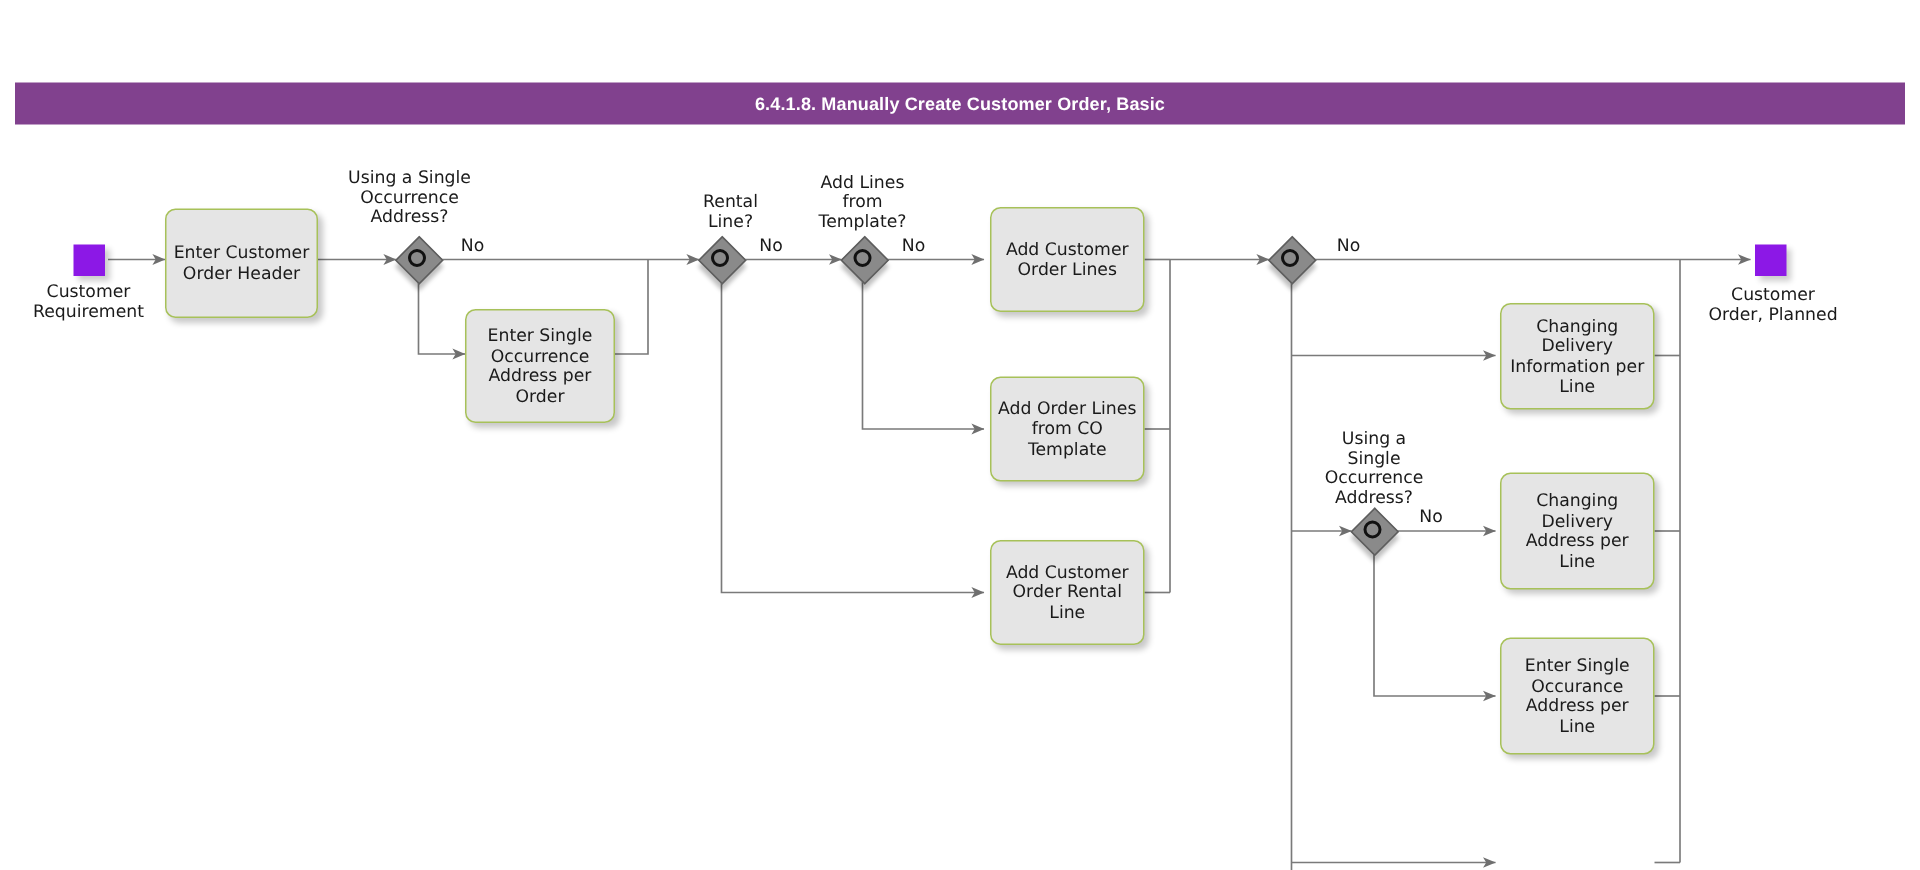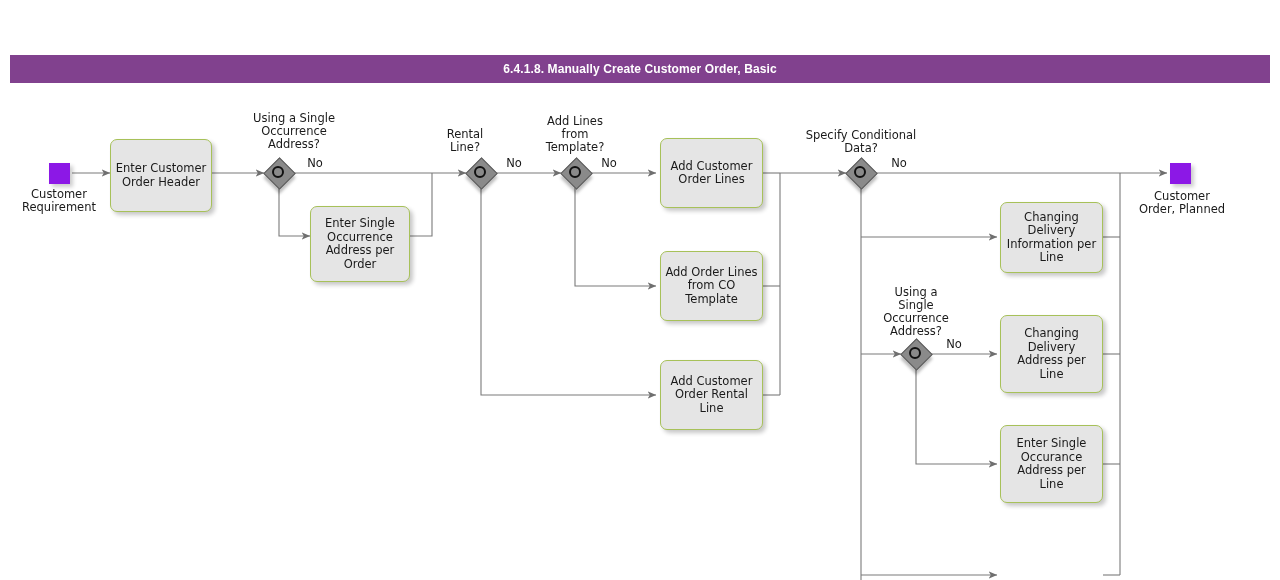--- a/index.html
+++ b/index.html
@@ -185,37 +185,37 @@
 
   <div class="event" style="left:49px; top:119px;"></div>
   <div class="lbl" style="left:9px; top:144px; width:100px;">Customer
 Requirement</div>
 
   <div class="task" style="left:110px; top:95px; width:102px; height:73px;">
     <span class="task-label">Enter Customer
 Order Header</span>
   </div>
 
-  <div class="lbl" style="left:234px; top:68px; width:120px;">Using a Single
+  <div class="lbl" style="left:213px; top:68px; width:120px;">Using a Single
 Occurrence
 Address?</div>
   <div class="gateway" style="left:264px; top:114px;">
     <div class="gw-diamond"></div>
     <div class="gw-ring"></div>
   </div>
   <div class="lbl flow" style="left:302px; top:113px; width:26px;">No</div>
 
   <div class="task" style="left:310px; top:162px; width:100px; height:76px;">
     <span class="task-label">Enter Single
 Occurrence
 Address per
 Order</span>
   </div>
 
-  <div class="lbl" style="left:420px; top:84px; width:90px;">Rental
+  <div class="lbl" style="left:442px; top:84px; width:90px;">Rental
 Line?</div>
   <div class="gateway" style="left:466px; top:114px;">
     <div class="gw-diamond"></div>
     <div class="gw-ring"></div>
   </div>
   <div class="lbl flow" style="left:501px; top:113px; width:26px;">No</div>
 
   <div class="lbl" style="left:525px; top:71px; width:100px;text-align:center;">Add Lines
 from
 Template?</div>
@@ -235,22 +235,20 @@
 from CO
 Template</span>
   </div>
 
   <div class="task" style="left:660px; top:316px; width:103px; height:70px;">
     <span class="task-label">Add Customer
 Order Rental
 Line</span>
   </div>
 
-  <div class="lbl" style="left:790px; top:85px; width:142px;">Specify Conditional
-Data?</div>
   <div class="gateway" style="left:846px; top:114px;">
     <div class="gw-diamond"></div>
     <div class="gw-ring"></div>
   </div>
   <div class="lbl flow" style="left:886px; top:113px; width:26px;">No</div>
 
   <div class="lbl" style="left:864px; top:242px; width:104px;">Using a
 Single
 Occurrence
 Address?</div>

